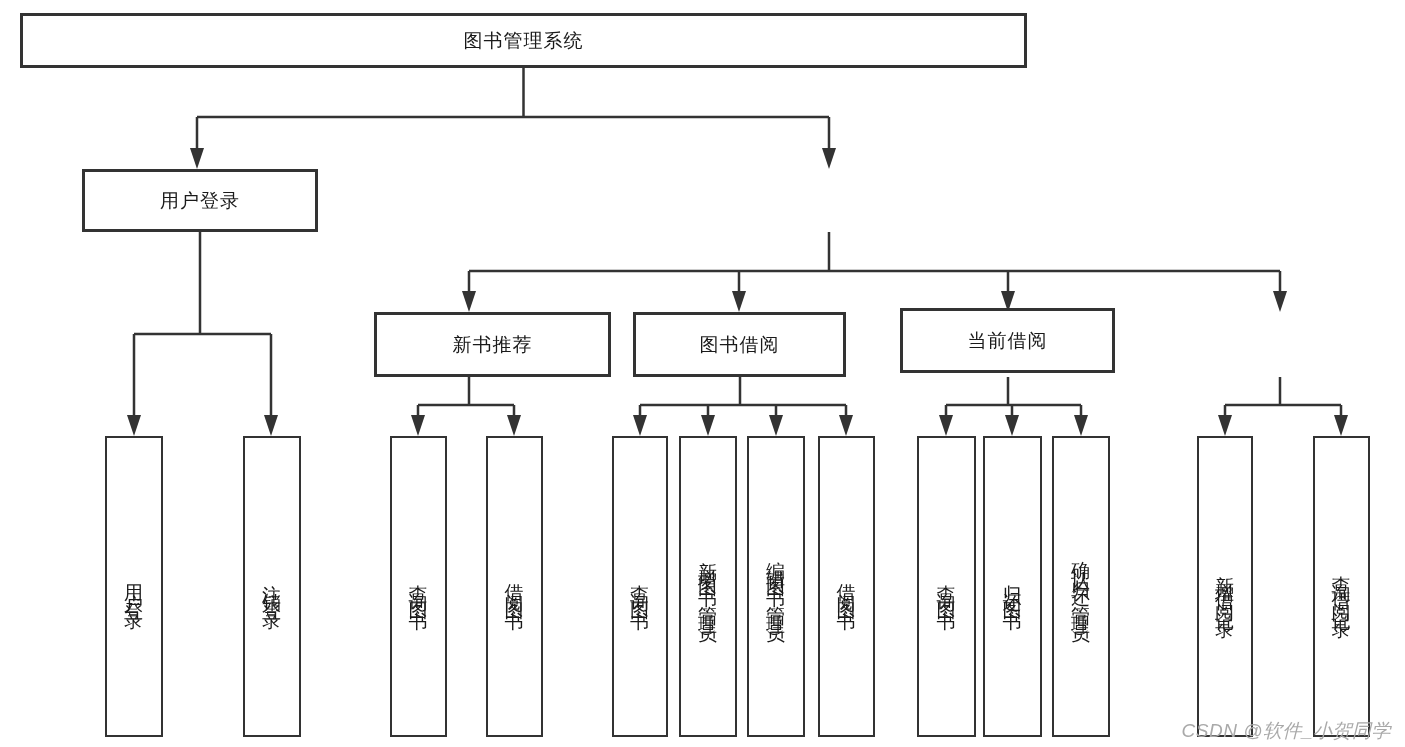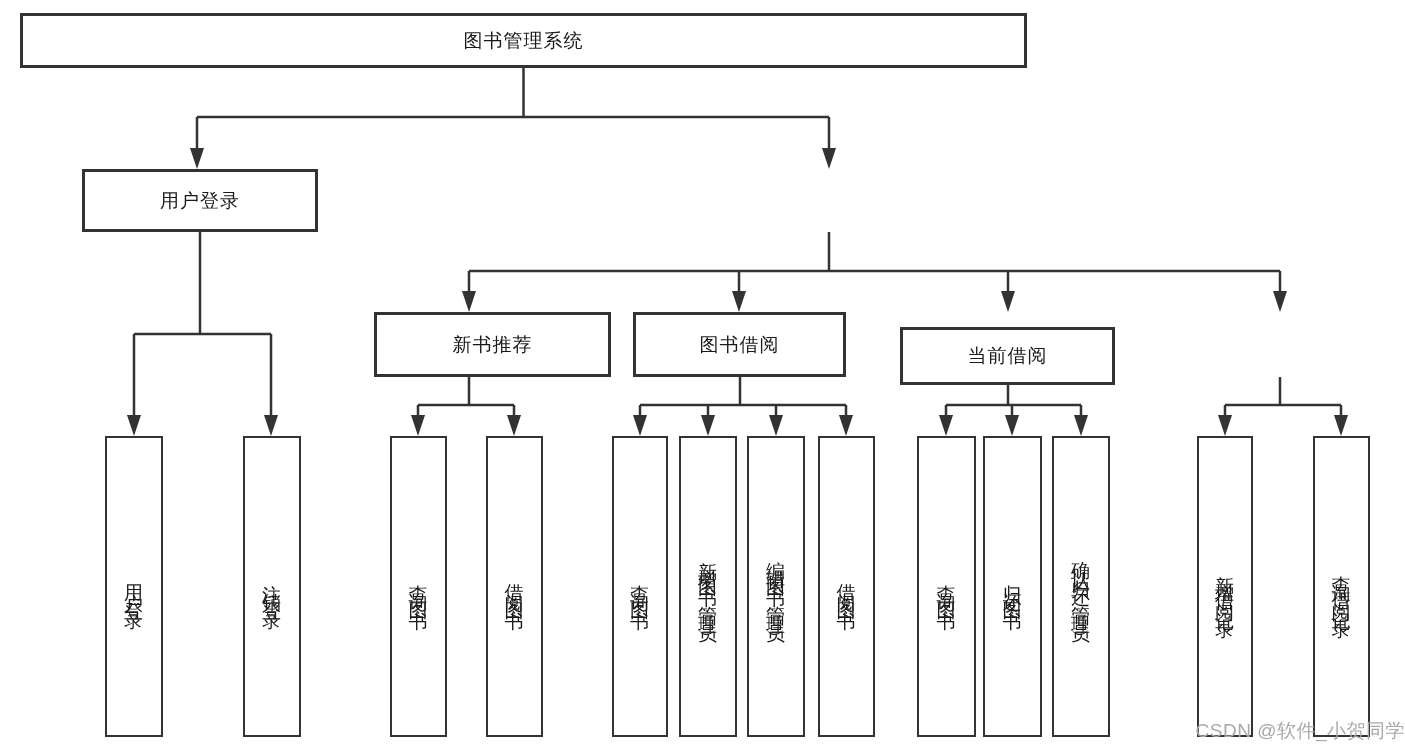--- a/index.html
+++ b/index.html
@@ -14,22 +14,22 @@
     border:3px solid #333333;color:#1a1a1a;
     display:flex;align-items:center;justify-content:center;
     font-size:19px;letter-spacing:1px;z-index:2;
   }
   .leaf{border-width:2px;}
   .v-label{
     writing-mode:vertical-rl;text-orientation:mixed;
     letter-spacing:9px;line-height:1;font-size:19px;white-space:nowrap;
   }
   .watermark{
-    position:absolute;right:0;bottom:3px;z-index:5;
-    font-size:19px;color:#a9a9a9;letter-spacing:0.5px;white-space:nowrap;
+    position:absolute;right:14px;bottom:3px;z-index:5;
+    font-size:19px;color:#a9a9a9;letter-spacing:0.5px;white-space:nowrap;font-style:italic;
   }
 </style>
 </head>
 <body>
 
 <div class="canvas">
 
   <svg class="wires" width="1405" height="747" viewBox="0 0 1405 747">
     <g stroke="#333333" stroke-width="2.5" fill="none">
 
@@ -77,21 +77,21 @@
   <div class="node" style="left:82px;top:169px;width:236px;height:63px;">
     <span>用户登录</span>
   </div>
 
   <div class="node" style="left:374px;top:312px;width:237px;height:65px;">
     <span>新书推荐</span>
   </div>
   <div class="node" style="left:633px;top:312px;width:213px;height:65px;">
     <span>图书借阅</span>
   </div>
-  <div class="node" style="left:900px;top:327px;width:215px;height:58px;">
+  <div class="node" style="left:900px;top:308px;width:215px;height:65px;">
     <span>当前借阅</span>
   </div>
 
   <div class="node leaf" style="left:105px;top:436px;width:58px;height:301px;">
     <span class="v-label">用户登录</span>
   </div>
   <div class="node leaf" style="left:243px;top:436px;width:58px;height:301px;">
     <span class="v-label">注销登录</span>
   </div>
 

